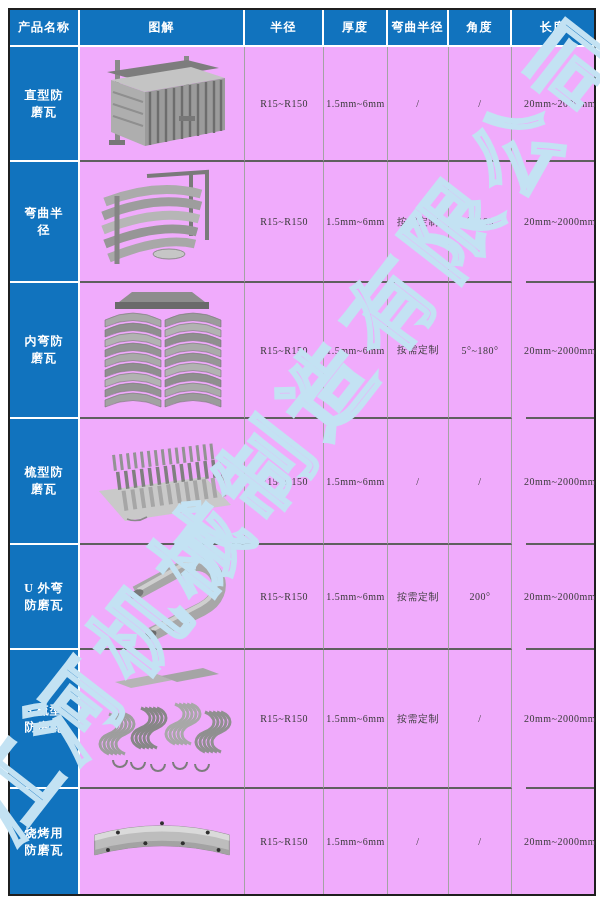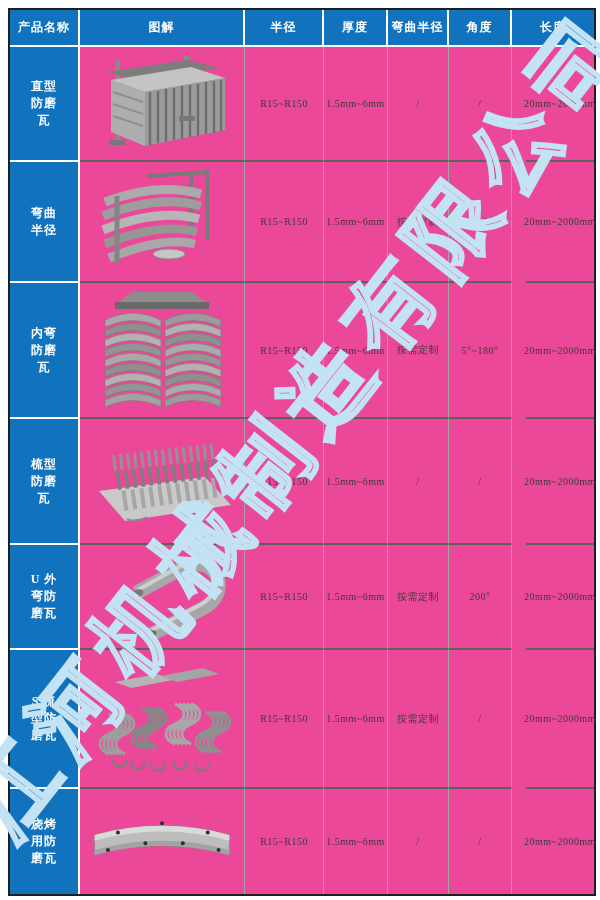--- a/index.html
+++ b/index.html
@@ -1,35 +1,35 @@
 <!DOCTYPE html>
 <html><head>
 <meta charset="utf-8">
 <style>
   html,body{margin:0;padding:0;}
   .page{position:relative;width:600px;height:900px;background:#ffffff;overflow:hidden;
         font-family:"Liberation Serif","DejaVu Serif",serif;}
   .tbl{position:absolute;left:8px;top:8px;width:584px;height:884px;
-       border:2px solid #1f1f1f;background:#ec4899;box-sizing:content-box;
+       border:2px solid #1f1f1f;background:#f0abfc;box-sizing:content-box;
        display:grid;
        grid-template-columns:70px 165px 79px 64px 61px 63px 82px;
        grid-template-rows:37px 115px 121px 136px 126px 105px 139px 105px;font-family:Liberation Serif, serif;}
   .trow{display:contents;}
   .cell{display:flex;align-items:center;justify-content:center;
         border-right:1px solid #a3a3a3;border-bottom:2px solid #5f5f5f;
         font-size:10px;color:#3a3a3a;text-align:center;box-sizing:border-box;
         letter-spacing:.5px;}
   .cell.lastcol{border-right:none;margin-left:14px;}
   .cell.botrow{border-bottom:none;}
   .head,.name{background:#1173be;color:#ffffff;font-weight:bold;
         display:flex;align-items:center;justify-content:center;
         border-right:2px solid #ffffff;border-bottom:2px solid #ffffff;
         font-size:12px;box-sizing:border-box;letter-spacing:1px;text-align:center;}
   .head.lastcol{border-right:none;}
-  .name{padding:0 20px;}
+  .name{padding:0 12px;}
   .name.botrow{border-bottom:none;}
   .photo{display:flex;align-items:center;justify-content:center;
         border-right:1px solid #a3a3a3;border-bottom:2px solid #5f5f5f;
         box-sizing:border-box;overflow:hidden;}
   .photo.botrow{border-bottom:none;}
   .watermark{position:absolute;left:50%;top:47%;
         transform:translate(-50%,-50%) rotate(-52deg);
         font-size:88px;font-weight:bold;letter-spacing:14px;white-space:nowrap;
         color:transparent;-webkit-text-stroke:3px #c3e2f3;
         z-index:6;pointer-events:none;font-family:"Liberation Sans","DejaVu Sans",sans-serif;}

